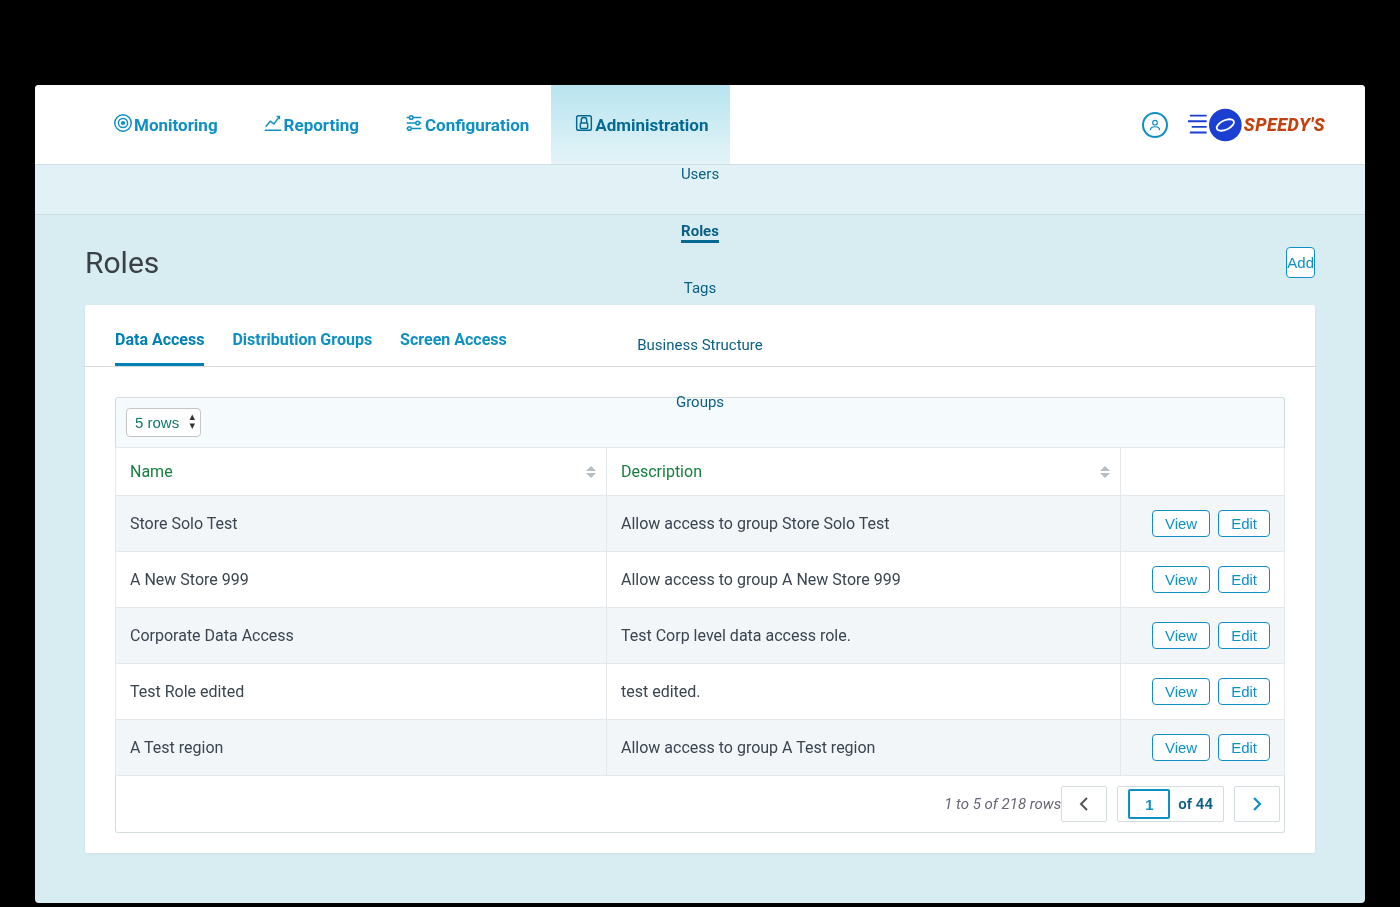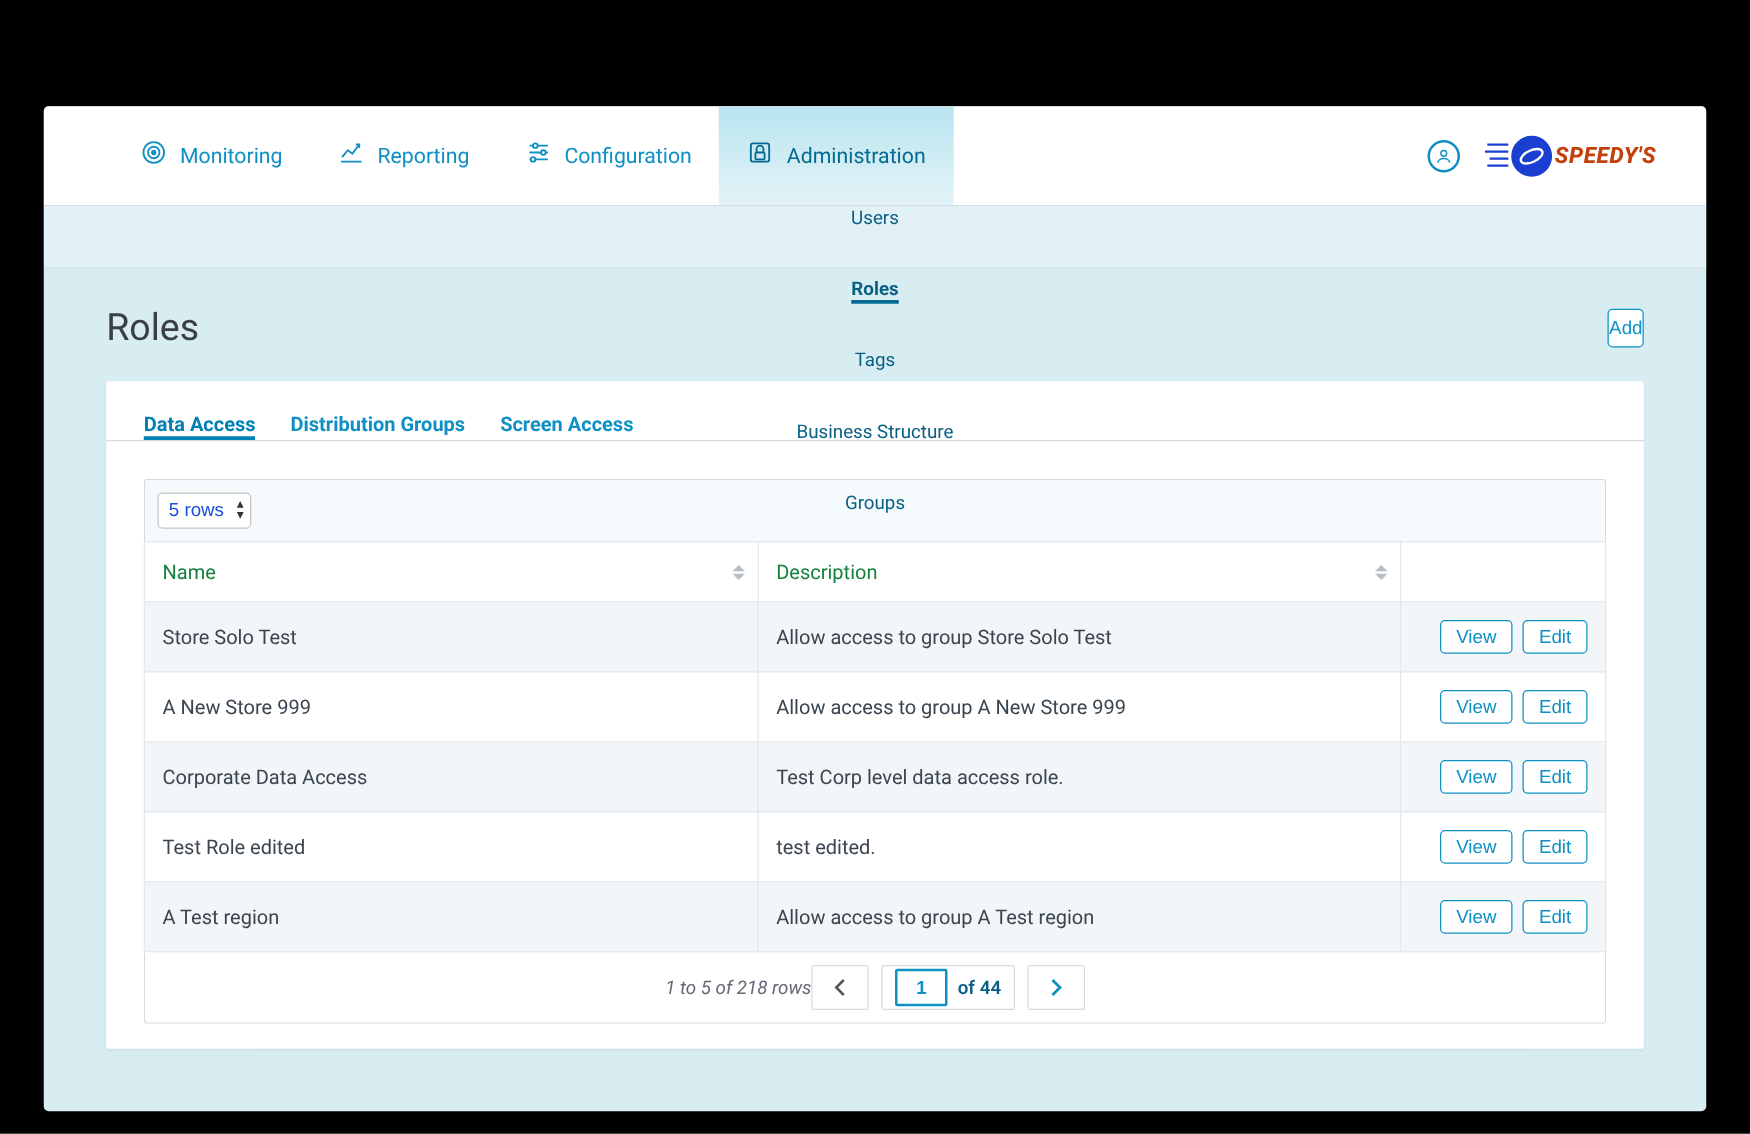--- a/index.html
+++ b/index.html
@@ -27,25 +27,25 @@
     display: flex;
     align-items: center;
     background: #fff;
     height: 80px;
     padding: 0 0 0 55px;
     border-bottom: 1px solid #cfe0e5;
   }
   .topnav-item {
     display: flex;
     align-items: center;
-    gap: 10px;
+    gap: 0;
     padding: 0 22px;
     height: 100%;
     color: #0e90c4;
-    font-weight: 400;
+    font-weight: 700;
     font-size: 17px;
     cursor: pointer;
   }
   .topnav-item.active {
     background: linear-gradient(#b8e4ef, #e4f4f8);
     color: #046a93;
   }
   .topnav-item svg { width: 22px; height: 22px; }
   .topnav-right {
     margin-left: auto;
@@ -126,20 +126,21 @@
   .inner-tabs {
     display: flex;
     gap: 28px;
     border-bottom: 1px solid #d9d9d9;
     padding: 0 30px;
   }
   .inner-tab {
     color: #0e90c4;
     font-weight: 700;
     font-size: 16px;
+    padding-bottom: 14px;
     cursor: pointer;
     border-bottom: 3px solid transparent;
   }
   .inner-tab.active {
     color: #0080b3;
     border-bottom-color: #0080b3;
   }
 
   .table-wrap { padding: 30px 30px 0 30px; }
   .table-toolbar {
@@ -148,21 +149,21 @@
     background: #f5fafc;
     padding: 10px 10px;
     border-radius: 3px 3px 0 0;
   }
   .rows-select {
     border: 1px solid #c5c5c5;
     border-radius: 4px;
     background: #fff;
     padding: 5px 20px 5px 8px;
     font-size: 15px;
-    color: #1d4ed8;
+    color: #0f766e;
     appearance: none;
     position: relative;
   }
   .rows-select-wrap { position: relative; display: inline-block; }
   .rows-select-wrap::after {
     content: "";
     position: absolute;
     right: 8px; top: 50%;
     transform: translateY(-50%);
     width: 0; height: 0;
@@ -202,21 +203,21 @@
   }
   .sort-icon .up { border-bottom: 5px solid #b6bec3; }
   .sort-icon .down { border-top: 5px solid #b6bec3; }
   table.data tbody tr:nth-child(odd) { background: #f2f6f8; }
   .actions-cell { text-align: right !important; white-space: nowrap; }
   .actions-cell .btn-outline { padding: 4px 12px; font-size: 15px; margin-left: 4px; }
 
   .table-footer {
     display: flex;
     align-items: center;
-    justify-content: center;
+    justify-content: flex-end;
     border: 1px solid #d3dde0;
     border-top: none;
     padding: 10px 4px;
     background: #fff;
     border-radius: 0 0 3px 3px;
   }
   .footer-text { font-style: italic; color: #667; font-size: 15px; }
   .pager { display: flex; align-items: center; gap: 10px; }
   .pager-btn {
     border: 1px solid #d3dde0;

